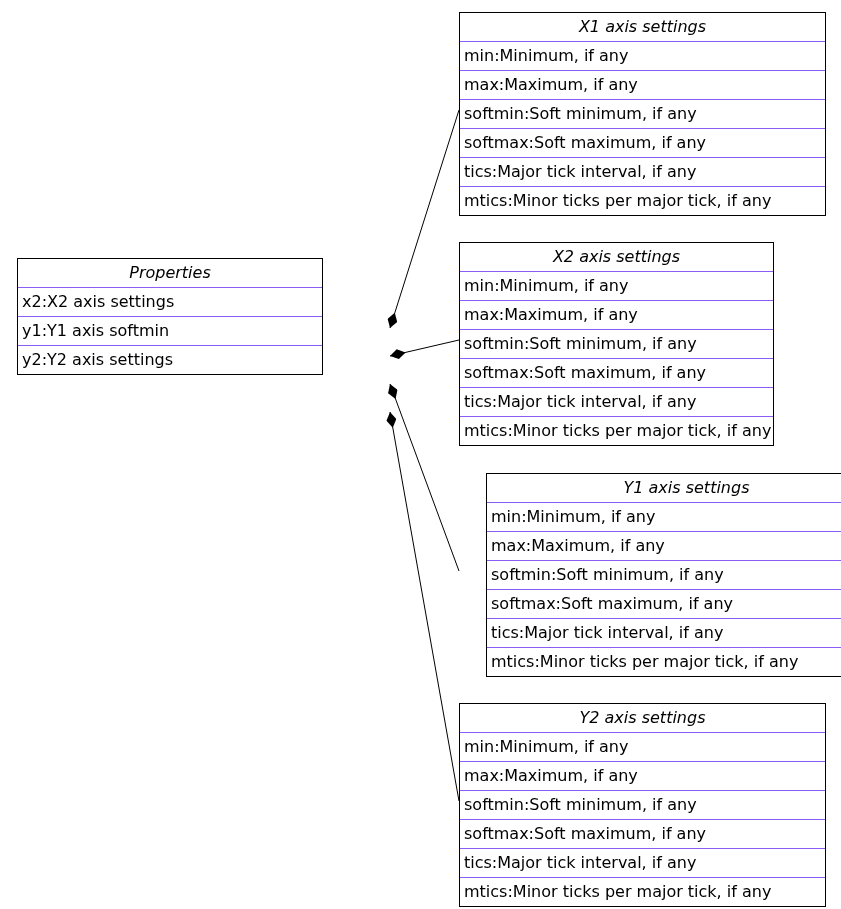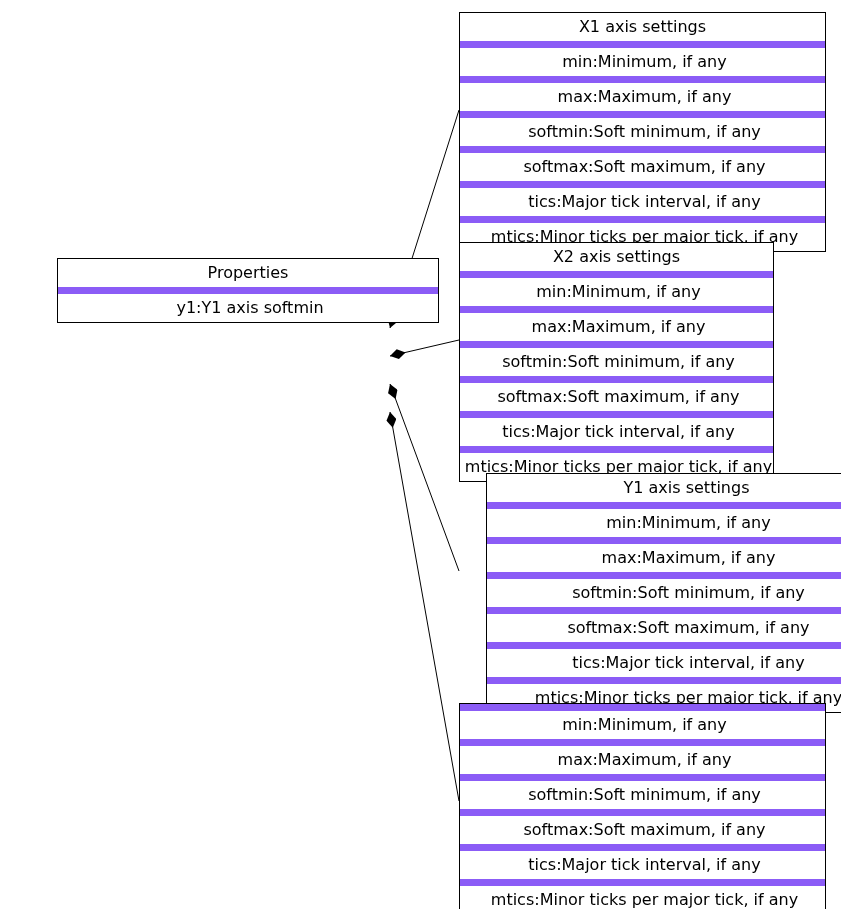--- a/index.html
+++ b/index.html
@@ -28,31 +28,31 @@
     background: #ffffff;
     border: 1px solid #000000;
     box-sizing: border-box;
   }
   .node .title {
     height: 28px;
     line-height: 27px;
     text-align: center;
     white-space: nowrap;
     overflow: hidden;
+    font-style: italic;
   }
   .node .row {
     height: 28px;
     line-height: 27px;
-    border-top: 7px solid #8b5cf6;
+    border-top: 1px solid #8b5cf6;
     padding-left: 4px;
     white-space: nowrap;
     overflow: hidden;
-    text-align: center;
   }
-  #props-table { left: 17px;  top: 258px; width: 382px; margin-left: 40px; }
+  #props-table { left: 17px;  top: 258px; width: 306px; }
   #x1-table    { left: 459px; top: 12px;  width: 367px; }
   #x2-table    { left: 459px; top: 242px; width: 315px; }
   #y1-table    { left: 486px; top: 473px; width: 401px; }
   #y2-table    { left: 459px; top: 703px; width: 367px; }
 </style>
 </head>
 <body>
 
 <div class="canvas">
 
@@ -63,21 +63,23 @@
       </marker>
     </defs>
     <line x1="390" y1="328" x2="459" y2="110" stroke="#000000" stroke-width="1" marker-start="url(#diamond)"></line>
     <line x1="390" y1="356" x2="459" y2="340" stroke="#000000" stroke-width="1" marker-start="url(#diamond)"></line>
     <line x1="390" y1="384" x2="459" y2="571" stroke="#000000" stroke-width="1" marker-start="url(#diamond)"></line>
     <line x1="390" y1="412" x2="459" y2="801" stroke="#000000" stroke-width="1" marker-start="url(#diamond)"></line>
   </svg>
 
   <div class="node" id="props-table">
     <div class="title">Properties</div>
+    <div class="row">x2:X2 axis settings</div>
     <div class="row">y1:Y1 axis softmin</div>
+    <div class="row">y2:Y2 axis settings</div>
   </div>
 
   <div class="node" id="x1-table">
     <div class="title">X1 axis settings</div>
     <div class="row">min:Minimum, if any</div>
     <div class="row">max:Maximum, if any</div>
     <div class="row">softmin:Soft minimum, if any</div>
     <div class="row">softmax:Soft maximum, if any</div>
     <div class="row">tics:Major tick interval, if any</div>
     <div class="row">mtics:Minor ticks per major tick, if any</div>
@@ -97,20 +99,21 @@
     <div class="title">Y1 axis settings</div>
     <div class="row">min:Minimum, if any</div>
     <div class="row">max:Maximum, if any</div>
     <div class="row">softmin:Soft minimum, if any</div>
     <div class="row">softmax:Soft maximum, if any</div>
     <div class="row">tics:Major tick interval, if any</div>
     <div class="row">mtics:Minor ticks per major tick, if any</div>
   </div>
 
   <div class="node" id="y2-table">
+    <div class="title">Y2 axis settings</div>
     <div class="row">min:Minimum, if any</div>
     <div class="row">max:Maximum, if any</div>
     <div class="row">softmin:Soft minimum, if any</div>
     <div class="row">softmax:Soft maximum, if any</div>
     <div class="row">tics:Major tick interval, if any</div>
     <div class="row">mtics:Minor ticks per major tick, if any</div>
   </div>
 
 </div>
 

